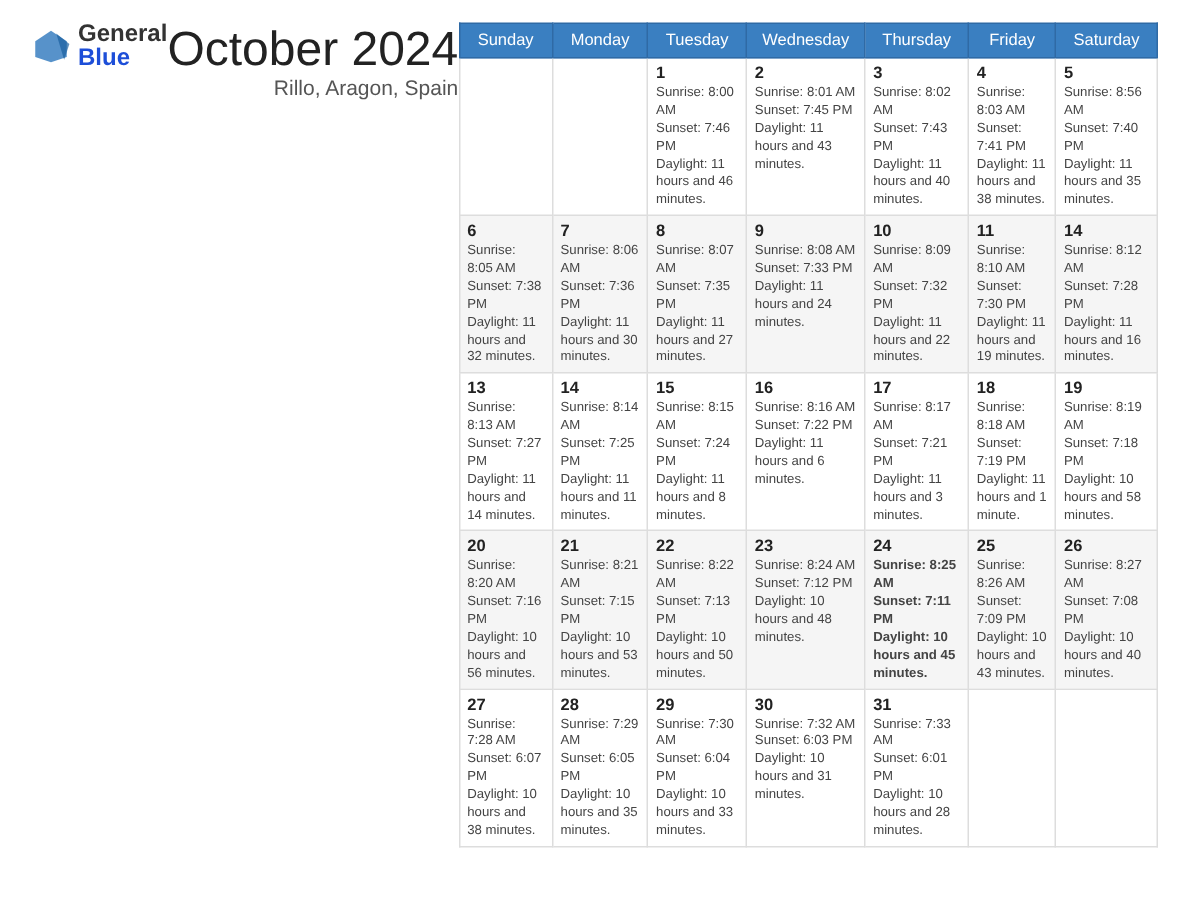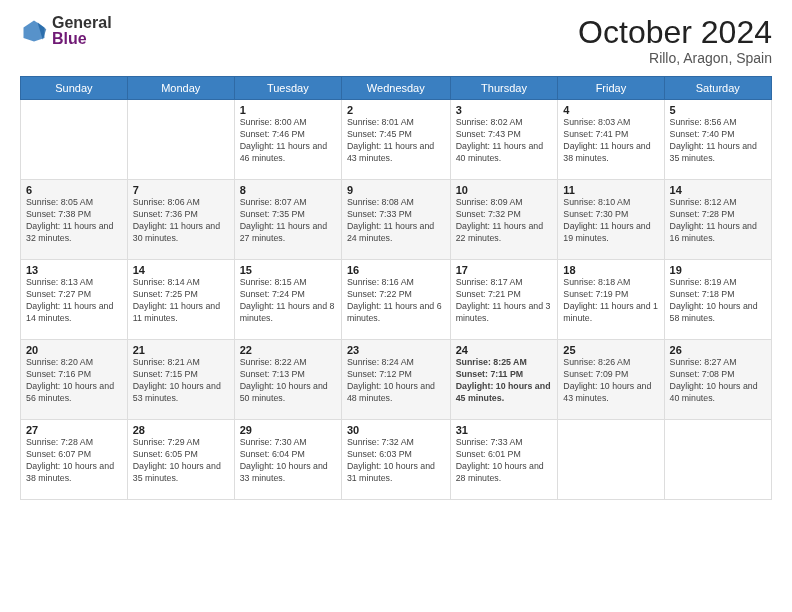--- a/index.html
+++ b/index.html
@@ -8,21 +8,21 @@
       background: #fff;
       width: 792px;
       height: 612px;
       overflow: hidden;
     }
     .page {
       width: 792px;
       height: 440px;
       padding: 15px 20px;
       display: flex;
-      flex-direction: column;
+      flex-direction: row;
     }
     .header {
       display: flex;
       justify-content: space-between;
       align-items: flex-start;
       margin-bottom: 10px;
     }
     .logo {
       display: flex;
       align-items: center;
@@ -34,21 +34,21 @@
       line-height: 1;
     }
     .logo-general {
       font-size: 16px;
       font-weight: bold;
       color: #333;
     }
     .logo-blue {
       font-size: 16px;
       font-weight: bold;
-      color: #701a75;
+      color: #1d4ed8;
     }
     .logo-icon {
       width: 28px;
       height: 28px;
     }
     .title-block {
       text-align: right;
     }
     .month-title {
       font-size: 32px;

